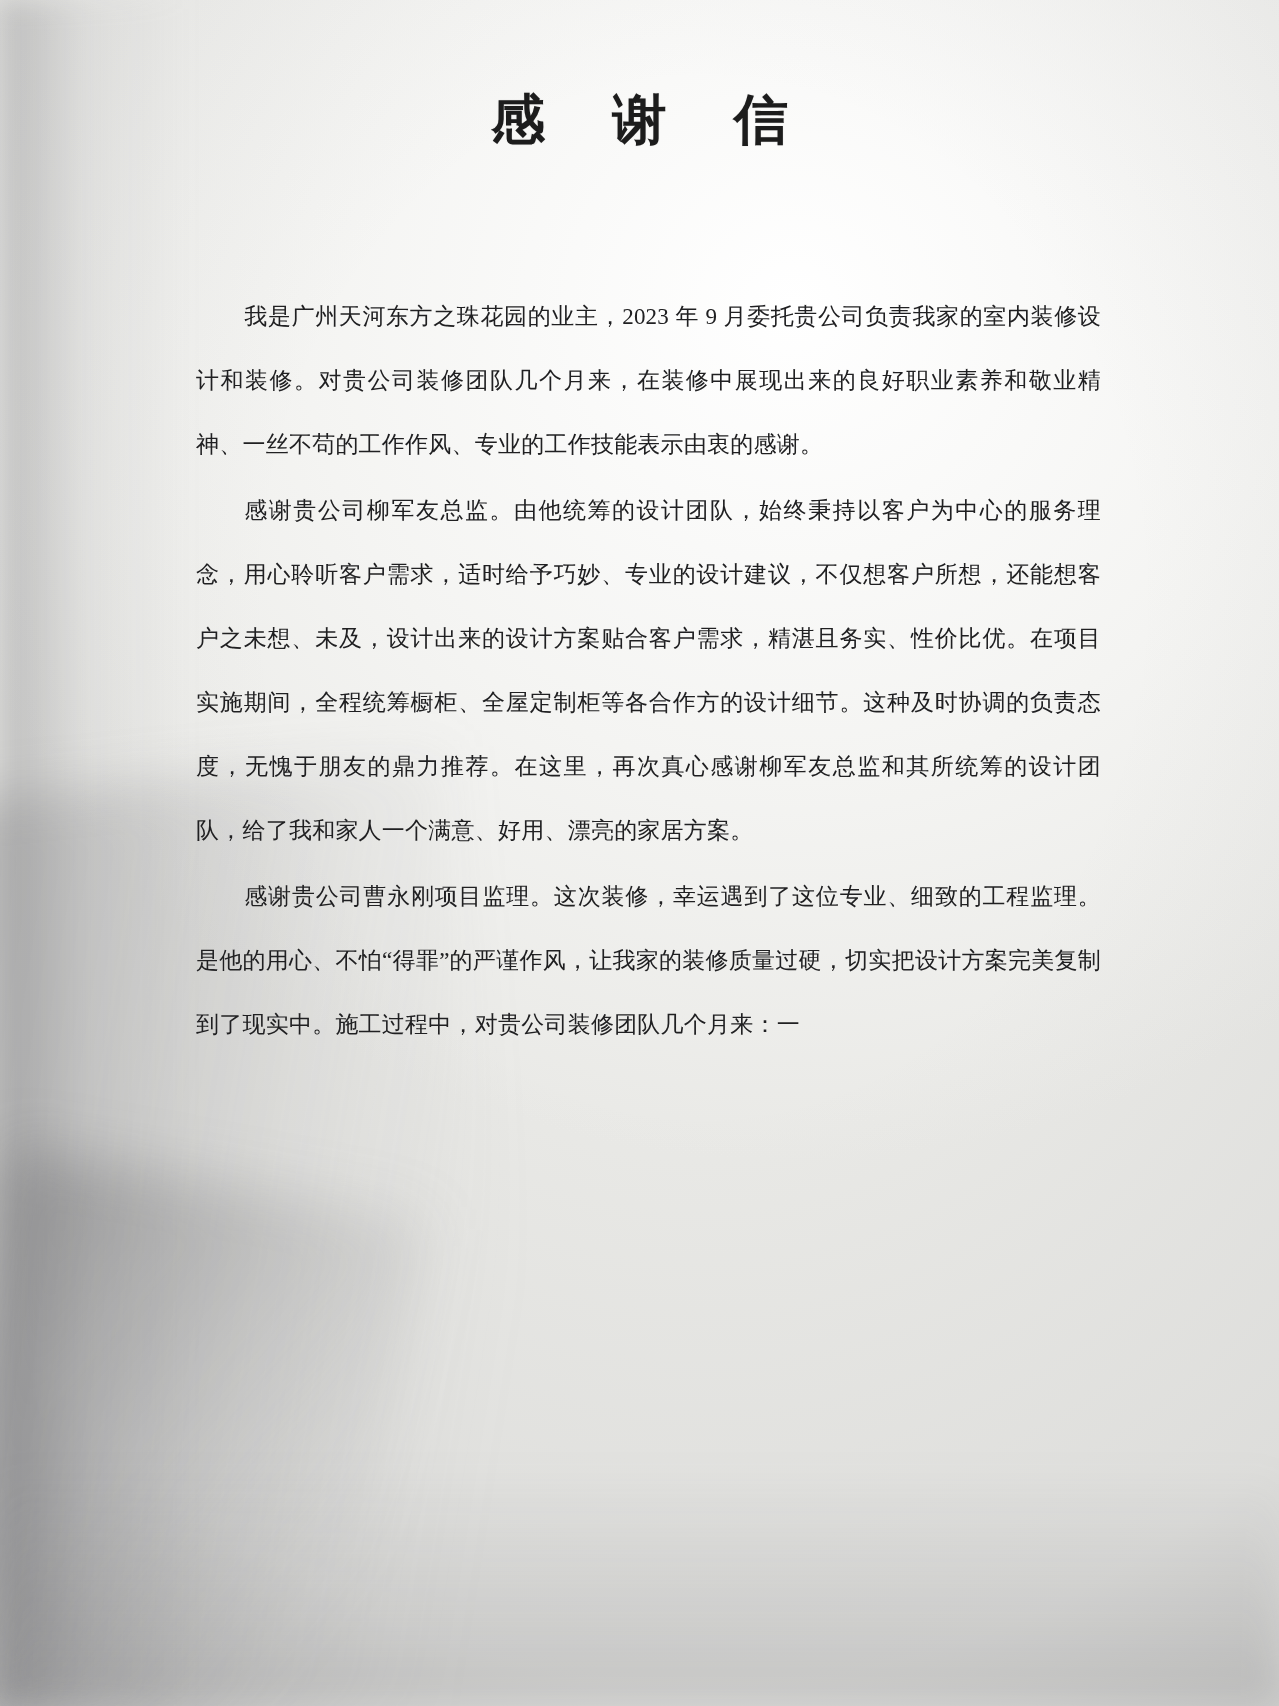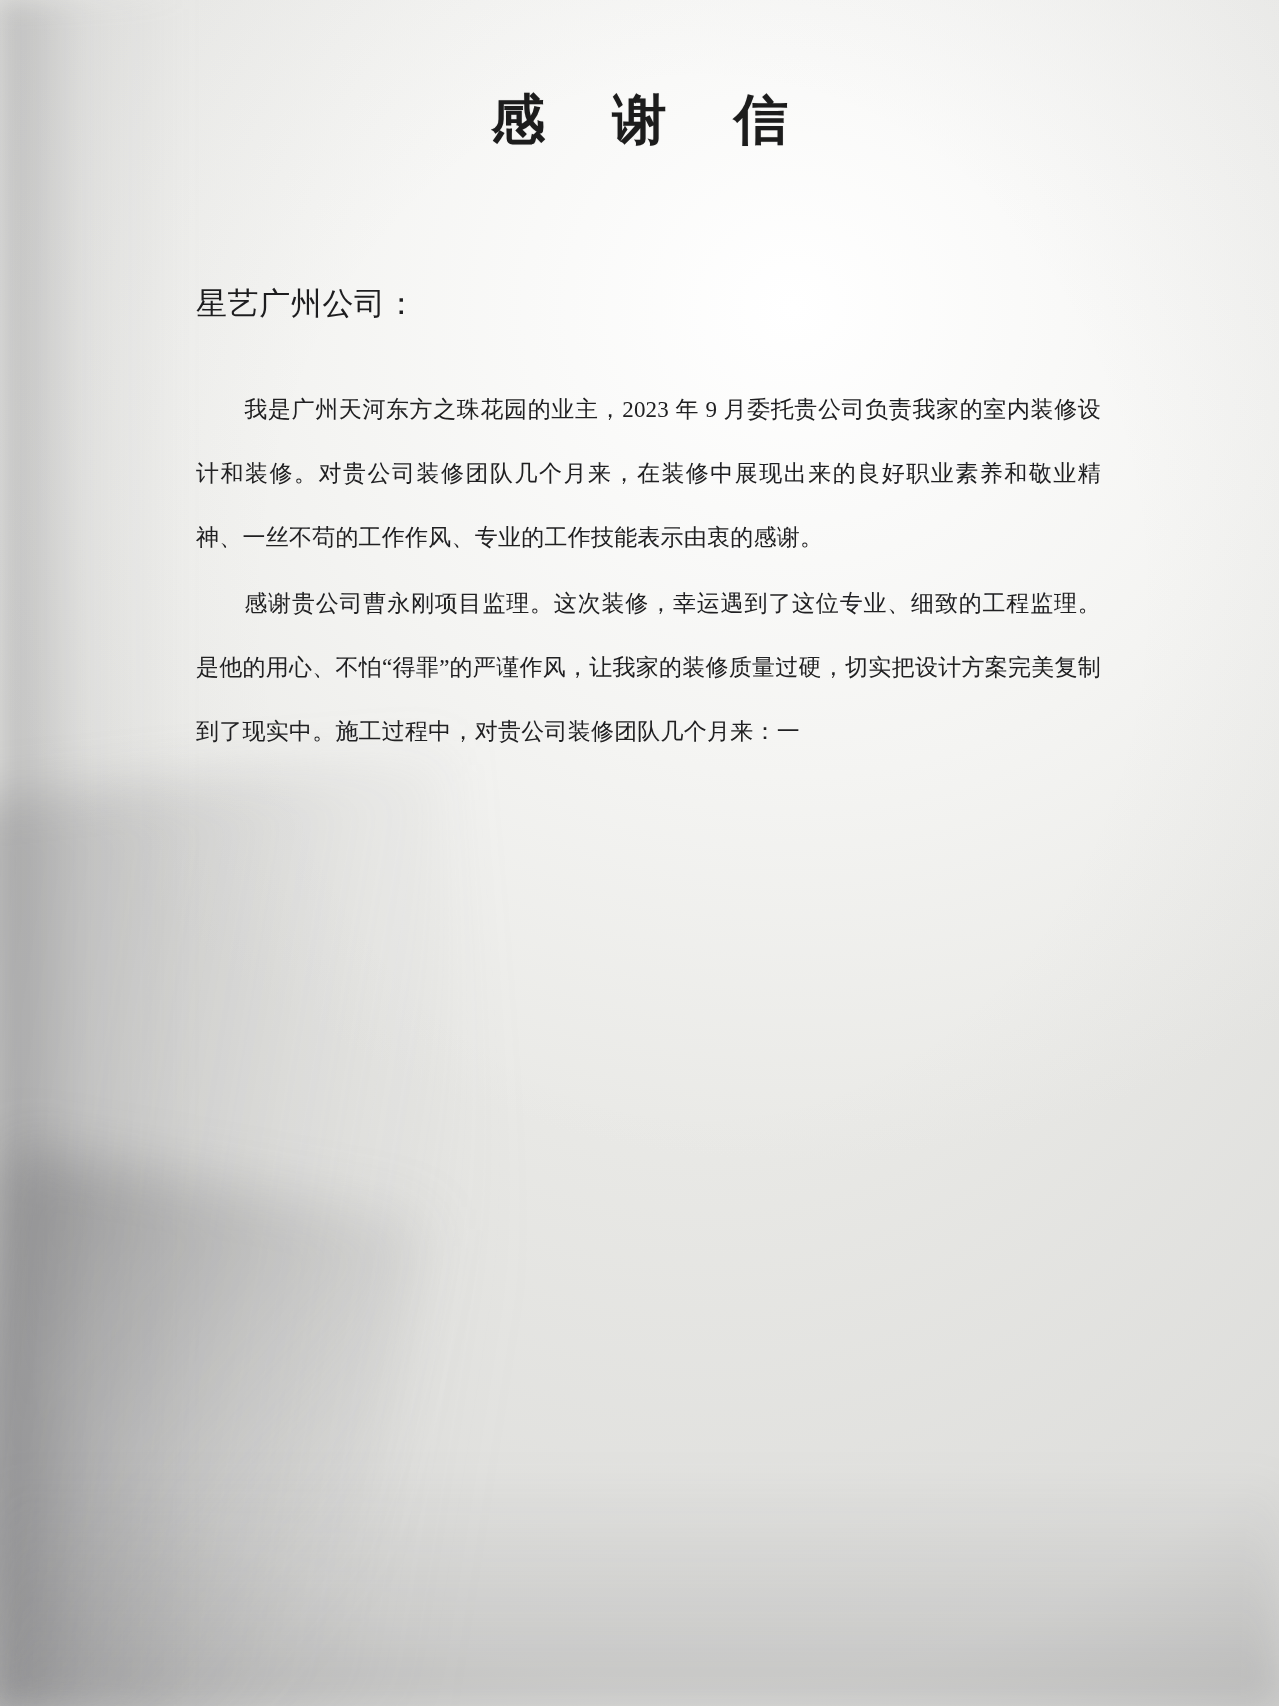--- a/index.html
+++ b/index.html
@@ -125,21 +125,21 @@
 <div class="paper">
   <div class="shadow-left-edge"></div>
   <div class="shadow-ll"></div>
   <div class="shadow-arm"></div>
   <div class="shadow-bottom"></div>
 
   <div class="content">
     <h1 class="doc-title">感 谢 信</h1>
 
     <div class="body-block">
-      <div class="salutation">星艺广州公司：</div>
 
       <p class="para">我是广州天河东方之珠花园的业主，2023 年 9 月委托贵公司负责我家的室内装修设计和装修。对贵公司装修团队几个月来，在装修中展现出来的良好职业素养和敬业精神、一丝不苟的工作作风、专业的工作技能表示由衷的感谢。</p>
+      <p class="para">感谢贵公司柳军友总监。由他统筹的设计团队，始终秉持以客户为中心的服务理念，用心聆听客户需求，适时给予巧妙、专业的设计建议，不仅想客户所想，还能想客户之未想、未及，设计出来的设计方案贴合客户需求，精湛且务实、性价比优。在项目实施期间，全程统筹橱柜、全屋定制柜等各合作方的设计细节。这种及时协调的负责态度，无愧于朋友的鼎力推荐。在这里，再次真心感谢柳军友总监和其所统筹的设计团队，给了我和家人一个满意、好用、漂亮的家居方案。</p>
       <p class="para tight">感谢贵公司曹永刚项目监理。这次装修，幸运遇到了这位专业、细致的工程监理。是他的用心、不怕“得罪”的严谨作风，让我家的装修质量过硬，切实把设计方案完美复制到了现实中。施工过程中，对贵公司装修团队几个月来：一</p>
     </div>
   </div>
 
   <div class="vignette"></div>
 </div>
 
 </body></html>

